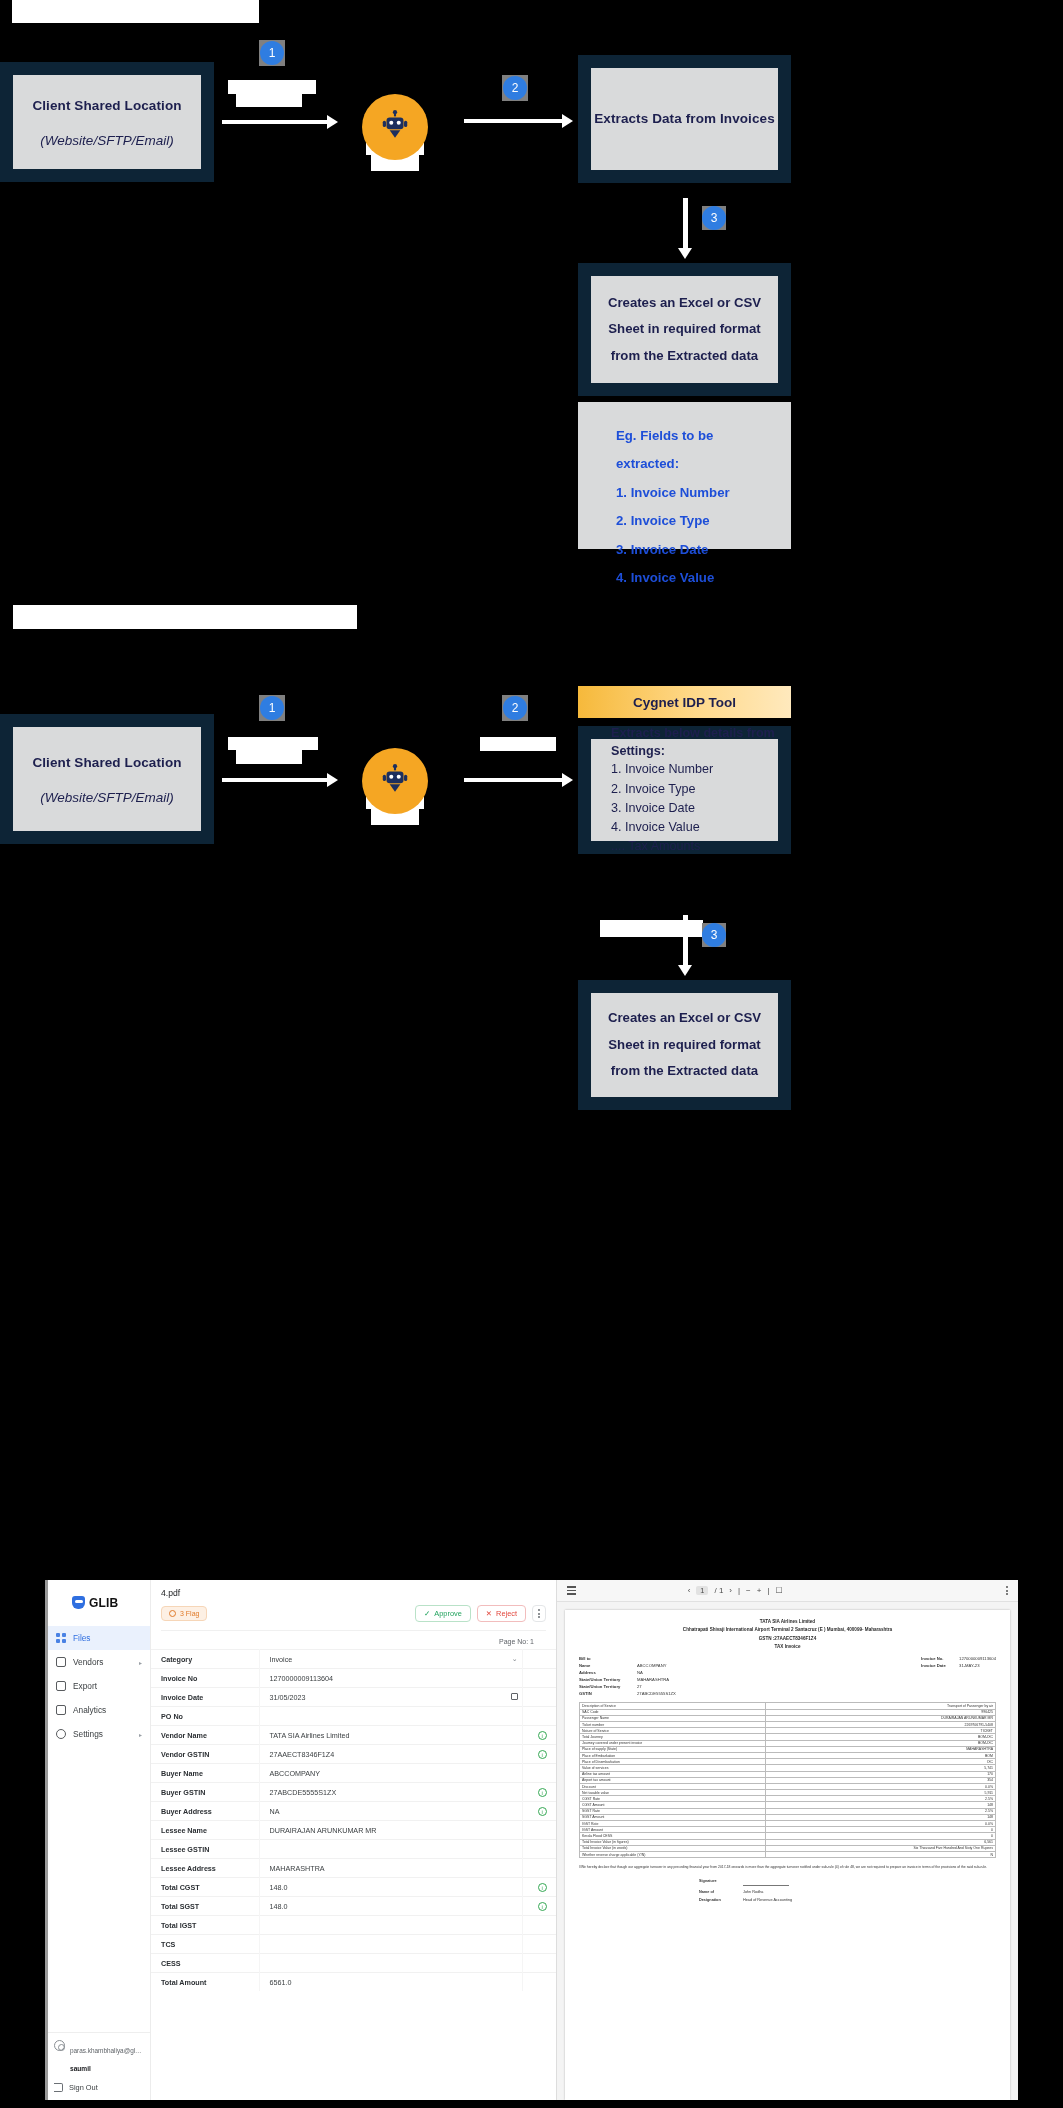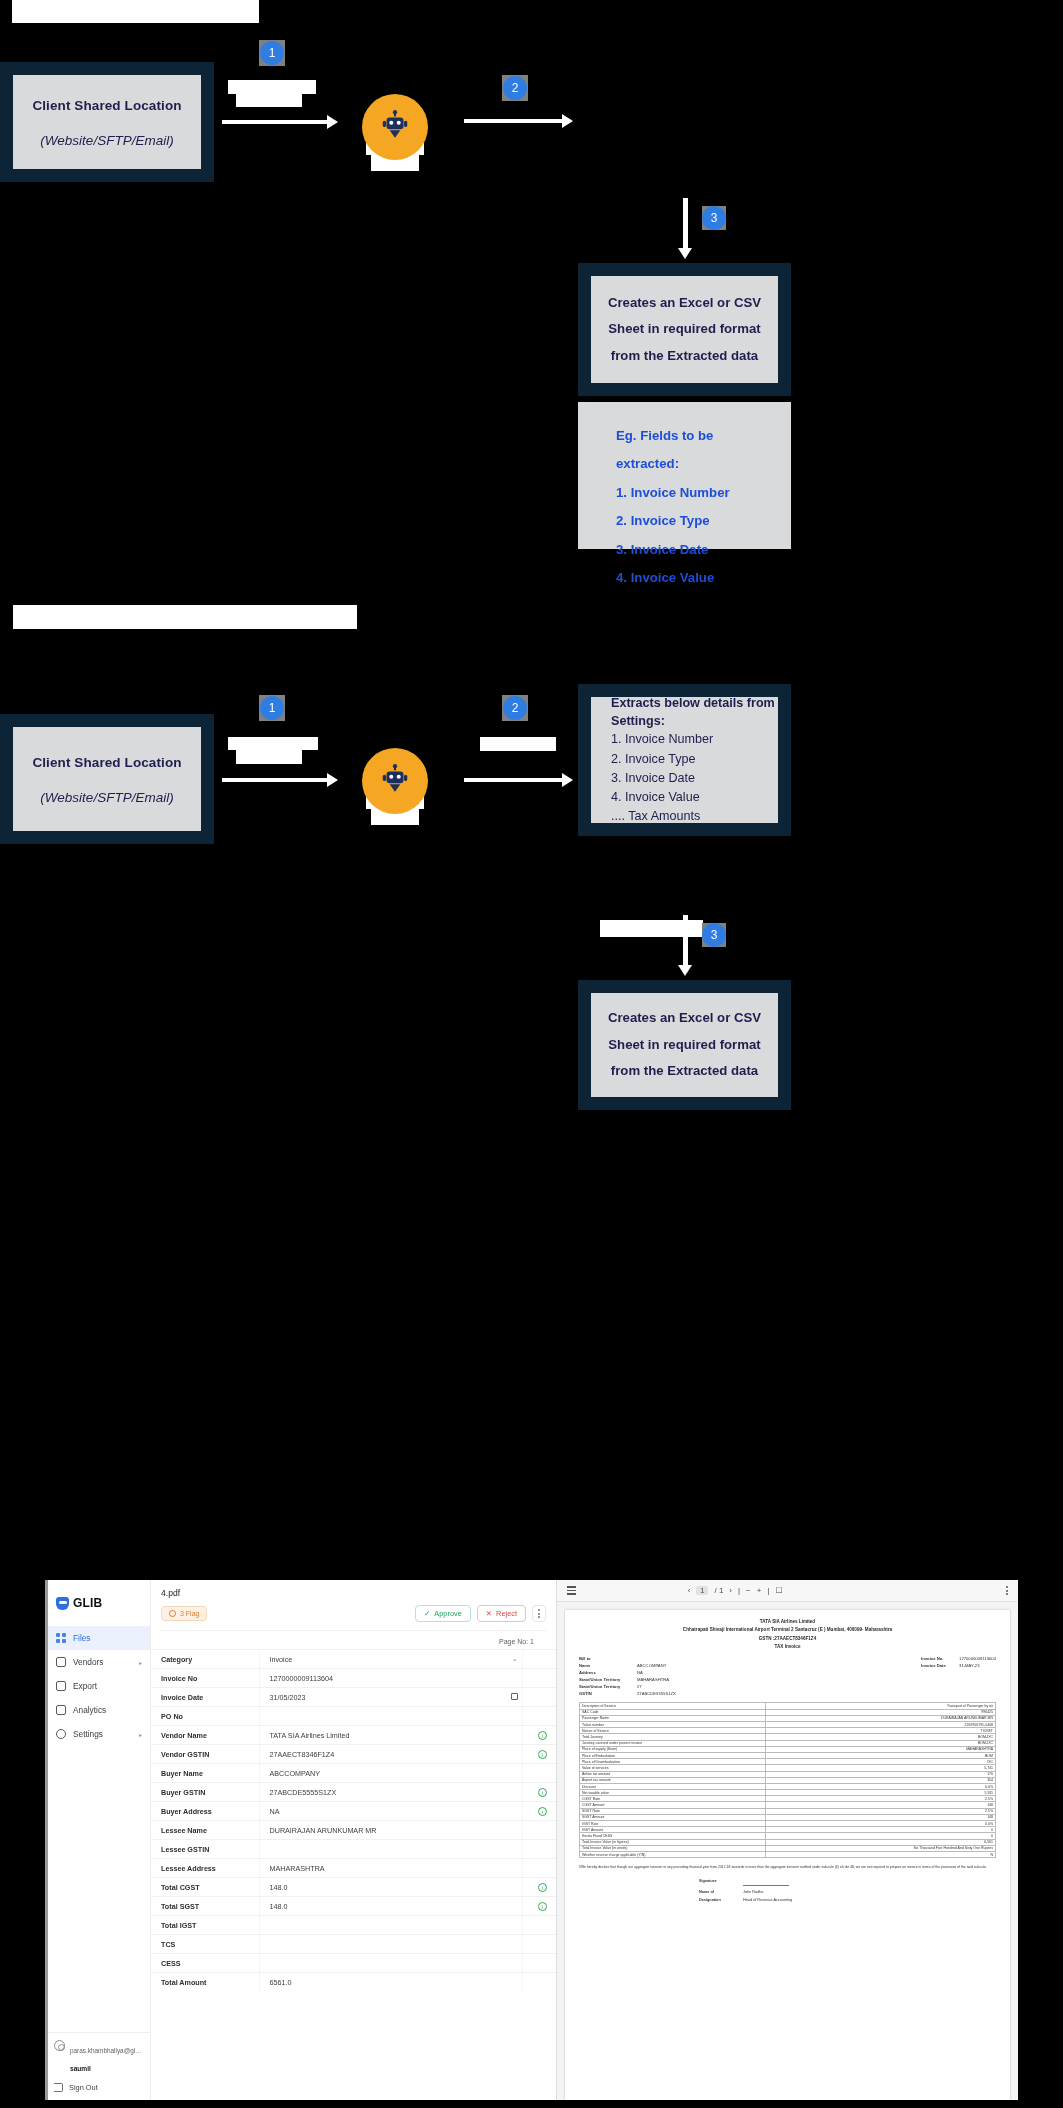--- a/index.html
+++ b/index.html
@@ -130,21 +130,21 @@
     background: #ffffff;
     display: flex;
     border-left: 3px solid #9a9a9a;
     overflow: hidden;
   }
   .app-side {
     width: 103px; background: #fff; border-right: 1px solid #ececec;
     display: flex; flex-direction: column; padding-top: 10px;
     position: relative;
   }
-  .brand { display:flex; align-items:flex-end; gap:4px; padding: 6px 0 0 8px; }
+  .brand { display:flex; align-items:flex-start; gap:4px; padding: 6px 0 0 8px; margin-left: 16px; }
   .brand-mark {
     width: 13px; height: 13px; background: #2f6fe0;
     border-radius: 3px 3px 6px 6px;
     position: relative;
   }
   .brand-mark:after{
     content:""; position:absolute; left:2.5px; top:3.5px;
     width:8px; height:3.5px; background:#fff; border-radius:2px;
   }
   .brand-txt { font-weight: bold; font-size: 12px; color: #111; letter-spacing:.2px;}
@@ -284,20 +284,25 @@
       </svg>
     </div>
   </div>
   <div class="redact" style="left:366px; top:143px; width:58px; height:12px;"></div>
   <div class="redact" style="left:371px; top:155px; width:48px; height:16px;"></div>
 
   <div class="step-bg" style="left:502px; top:75px; width:26px; height:26px;"></div>
   <div class="step" style="left:503px; top:76px;">2</div>
   <div class="arrow-h" style="left:464px; top:119px; width:100px;"></div>
 
+  <div class="panel" style="left:578px; top:55px; width:213px; height:128px;">
+    <div class="panel-inner">
+      <div class="panel-title">Extracts Data from Invoices</div>
+    </div>
+  </div>
 
   <div class="arrow-v" style="left:683px; top:198px; height:52px;"></div>
   <div class="step-bg" style="left:702px; top:206px; width:24px; height:24px;"></div>
   <div class="step" style="left:702px; top:206px;">3</div>
 
   <div class="panel" style="left:578px; top:263px; width:213px; height:133px;">
     <div class="panel-inner">
       <div class="stack-line">Creates an Excel or CSV</div>
       <div class="stack-line">Sheet in required format</div>
       <div class="stack-line">from the Extracted data</div>
@@ -345,21 +350,21 @@
   <div class="redact" style="left:371px; top:809px; width:48px; height:16px;"></div>
 
   <div class="step-bg" style="left:502px; top:695px; width:26px; height:26px;"></div>
   <div class="step" style="left:503px; top:696px;">2</div>
   <div class="redact" style="left:480px; top:737px; width:76px; height:14px;"></div>
   <div class="arrow-h" style="left:464px; top:778px; width:100px;"></div>
 
   <div class="cygnet-head" style="left:578px; top:686px; width:213px; height:32px;">
     <span>Cygnet IDP Tool</span>
   </div>
-  <div class="panel" style="left:578px; top:684px; width:213px; height:152px;">
+  <div class="panel" style="left:578px; top:726px; width:213px; height:128px;">
     <div class="panel-inner" style="align-items:flex-start; justify-content:center;">
       <div class="cyg-list">
         <div class="h">Extracts below details from</div>
         <div class="h">Settings:</div>
         <div class="i">1. Invoice Number</div>
         <div class="i">2. Invoice Type</div>
         <div class="i">3. Invoice Date</div>
         <div class="i">4. Invoice Value</div>
         <div class="i">.... Tax Amounts</div>
       </div>

